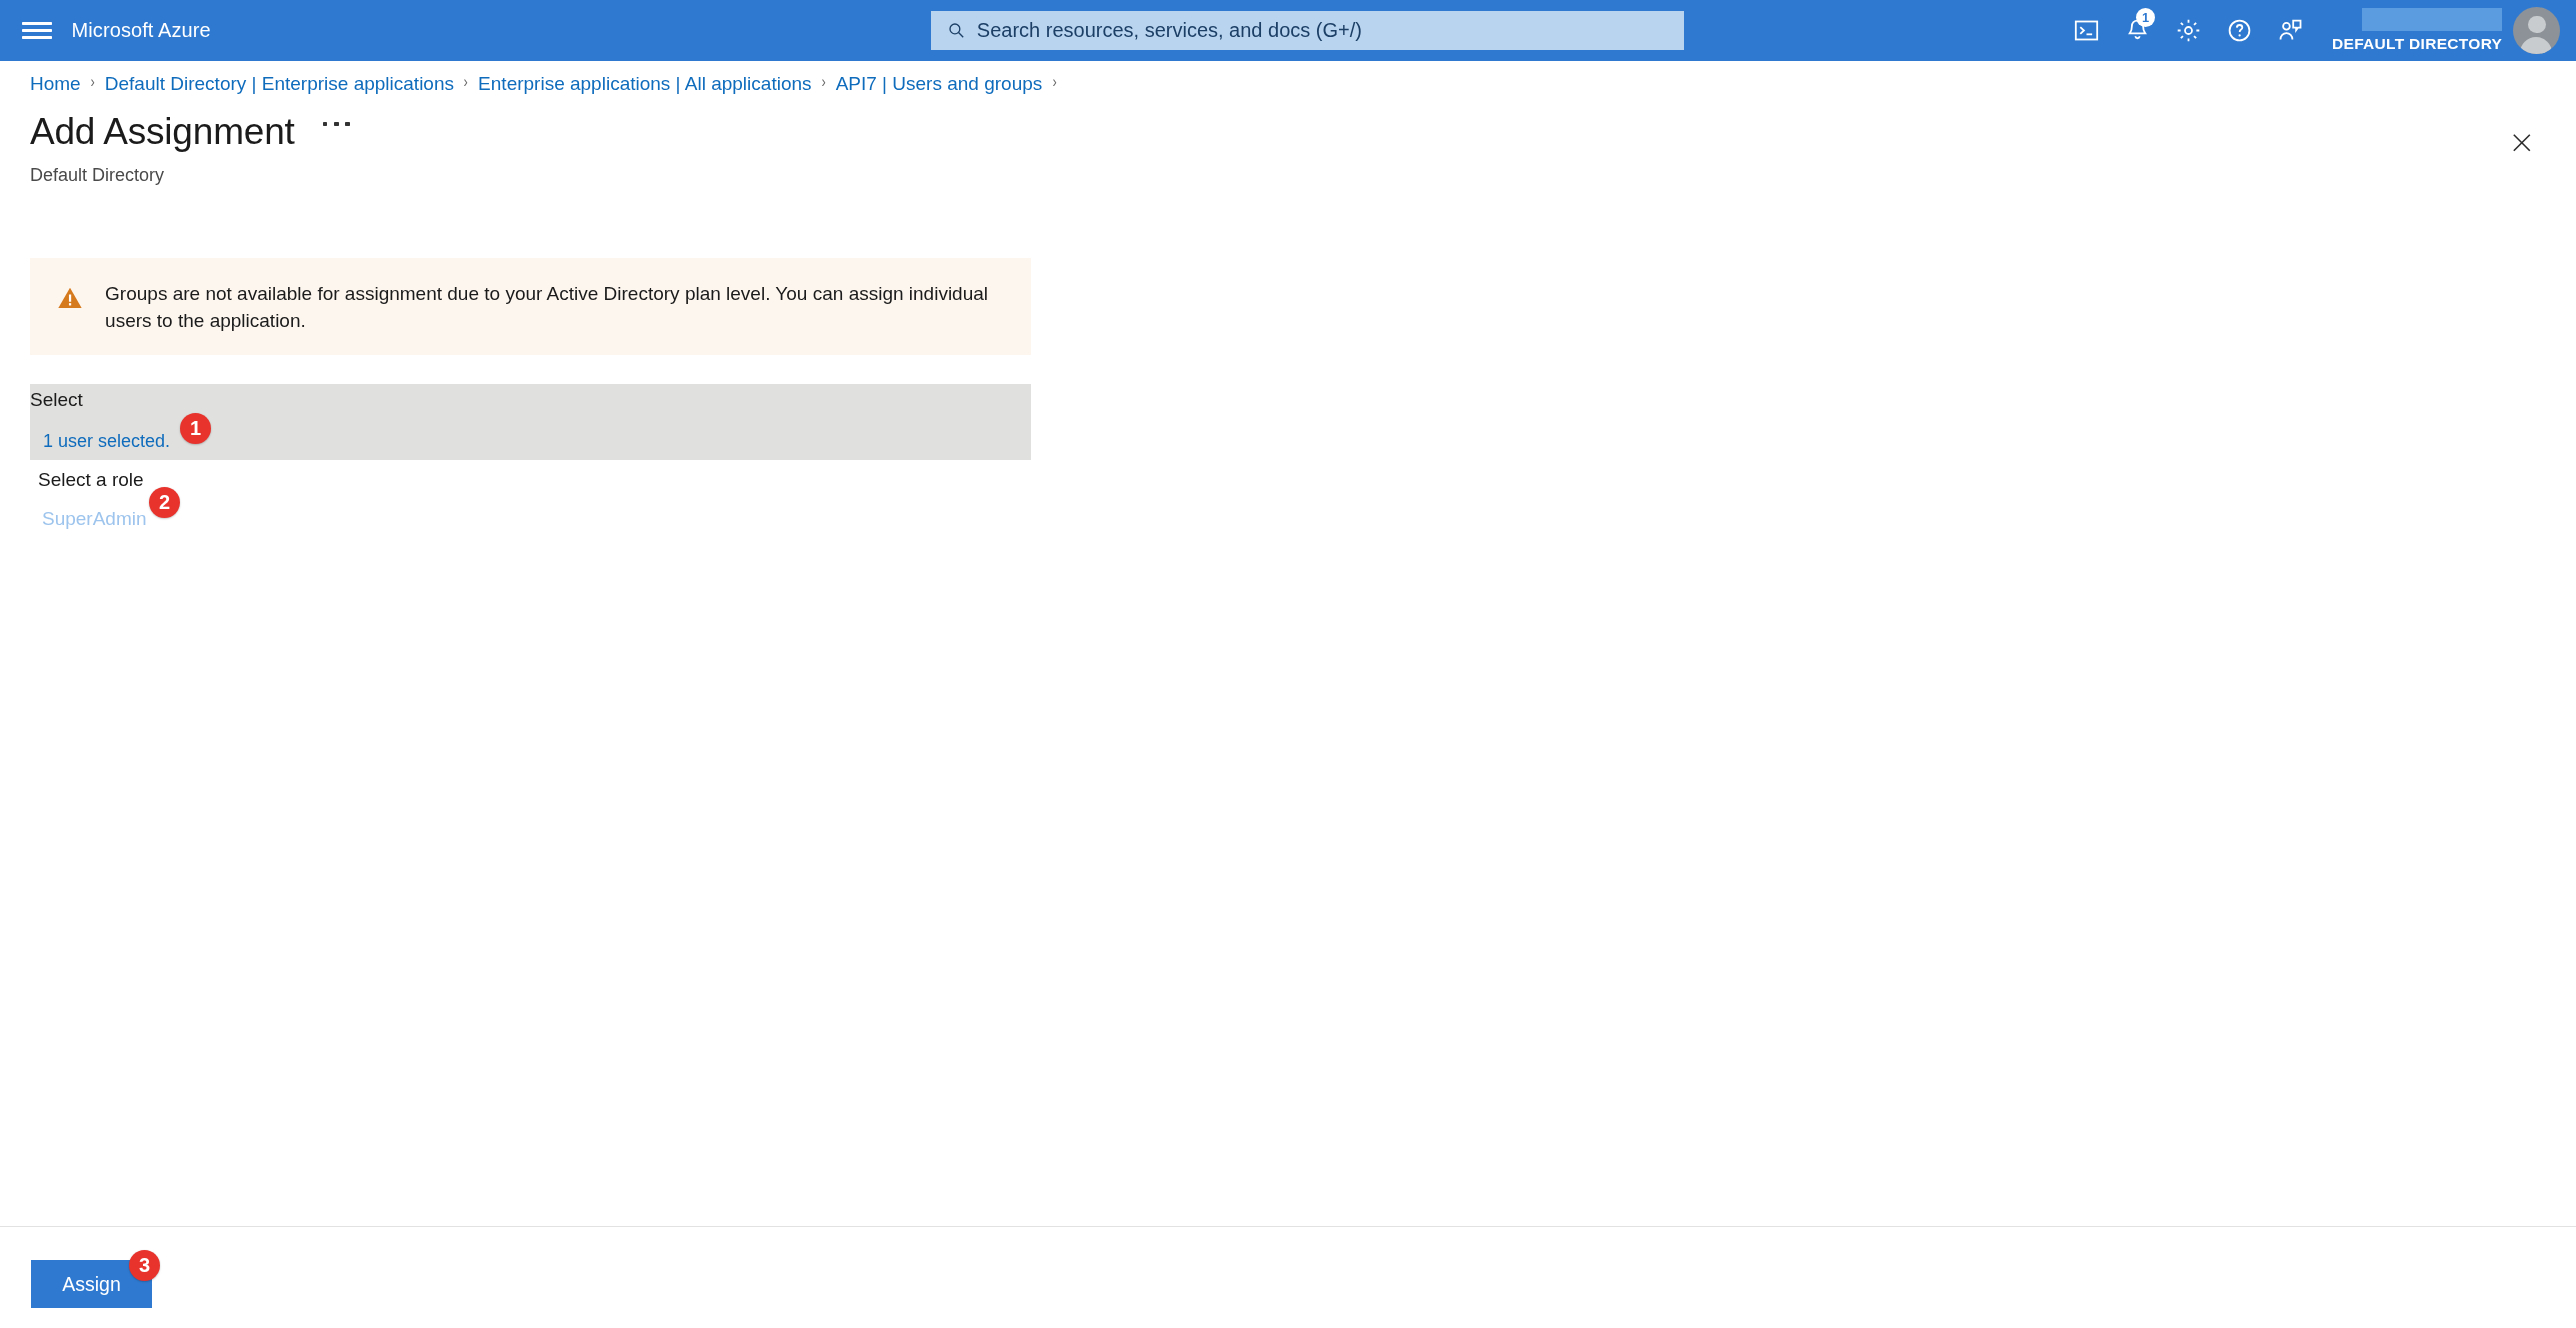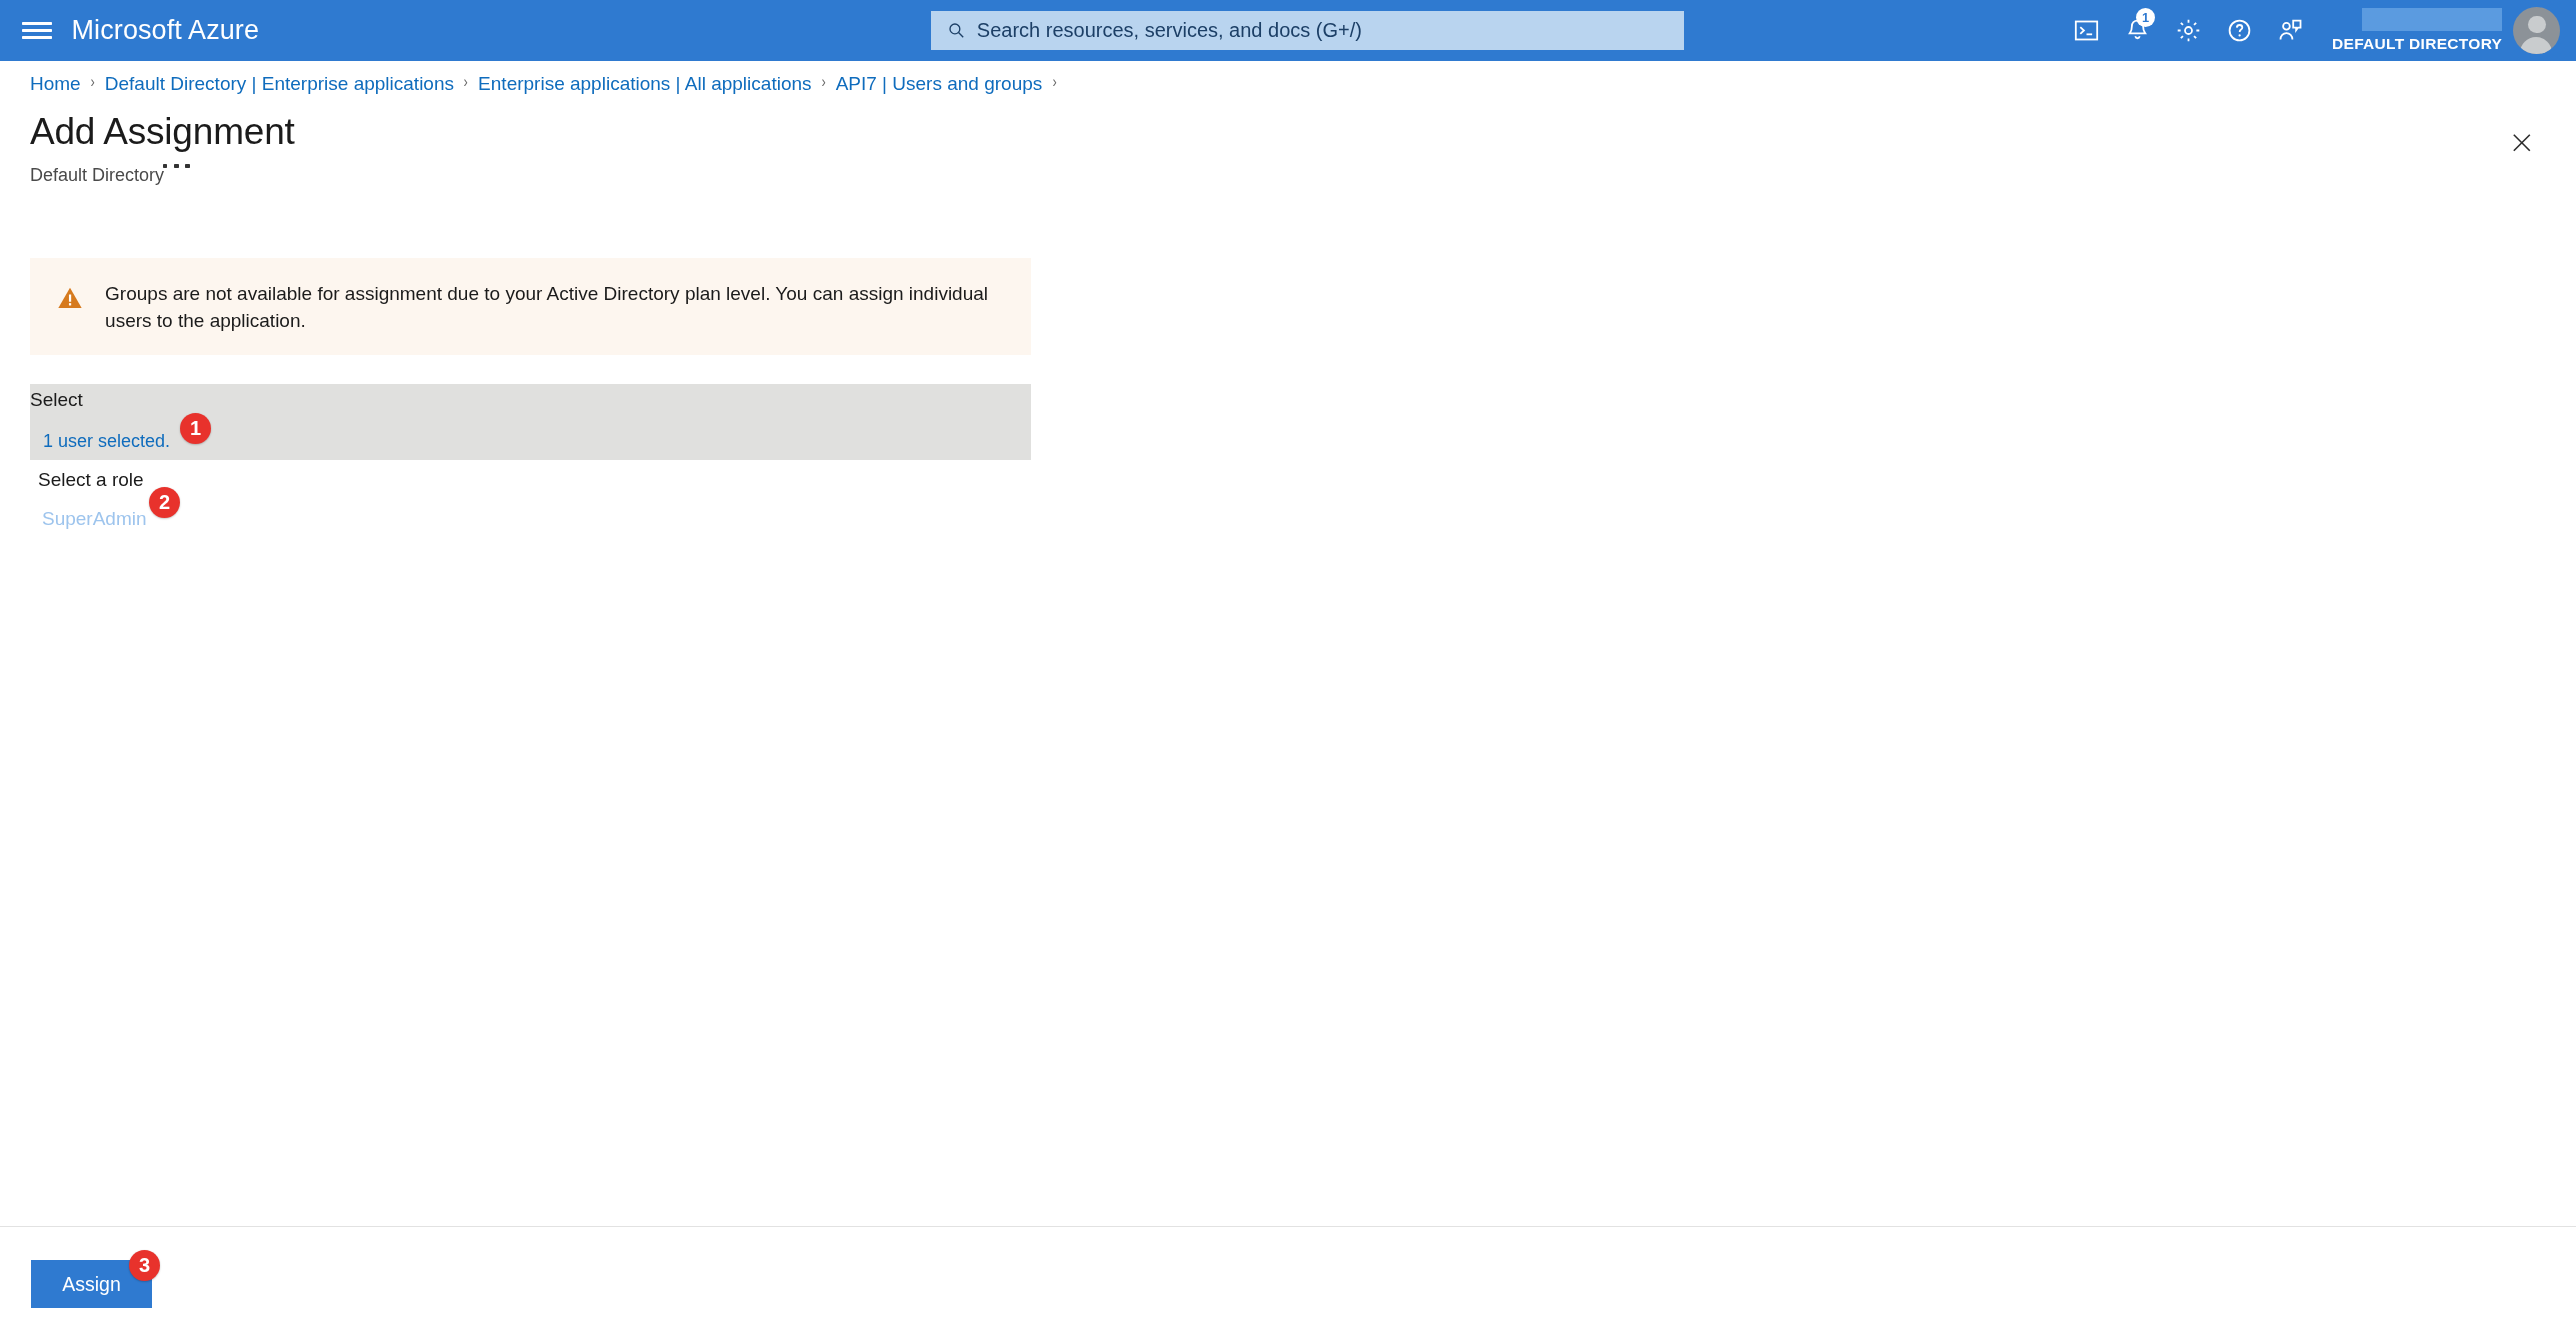--- a/index.html
+++ b/index.html
@@ -21,21 +21,21 @@
   .hamburger {
     width: 31px; height: 23px;
     margin-left: 21.5px; margin-right: 19px;
     display: flex; flex-direction: column; justify-content: space-between;
     cursor: pointer;
     padding: 2.7px 0;
   }
   .hamburger span { display: block; width: 30px; height: 3.4px; background: #ffffff; border-radius: 0.7px; }
   .brand {
     color: #ffffff;
-    font-size: 27px;
+    font-size: 20px;
     letter-spacing: 0.1px;
     white-space: nowrap;
   }
 
   .searchwrap {
     position: absolute;
     left: 895px; top: 10.8px;
     width: 789px; height: 39px; padding-left: 36px;
   }
   .searchbox {
@@ -128,21 +128,21 @@
     color: #6b6b6b;
     margin: 0 9.4px;
     font-size: 16px;
     display: inline-block;
     transform: scaleX(0.8);
   }
 
   
   .titlerow {
     position: absolute; left: 30px; top: 111px;
-    display: flex; align-items: center; flex-direction: column;
+    display: flex; 
   }
   .page-title {
     font-size: 37px;
     font-weight: 400;
     color: #1b1b1b;
     letter-spacing: -0.2px;
   }
   .ellipsis-menu {
     margin-left: 28px;
     margin-top: 10.8px;

